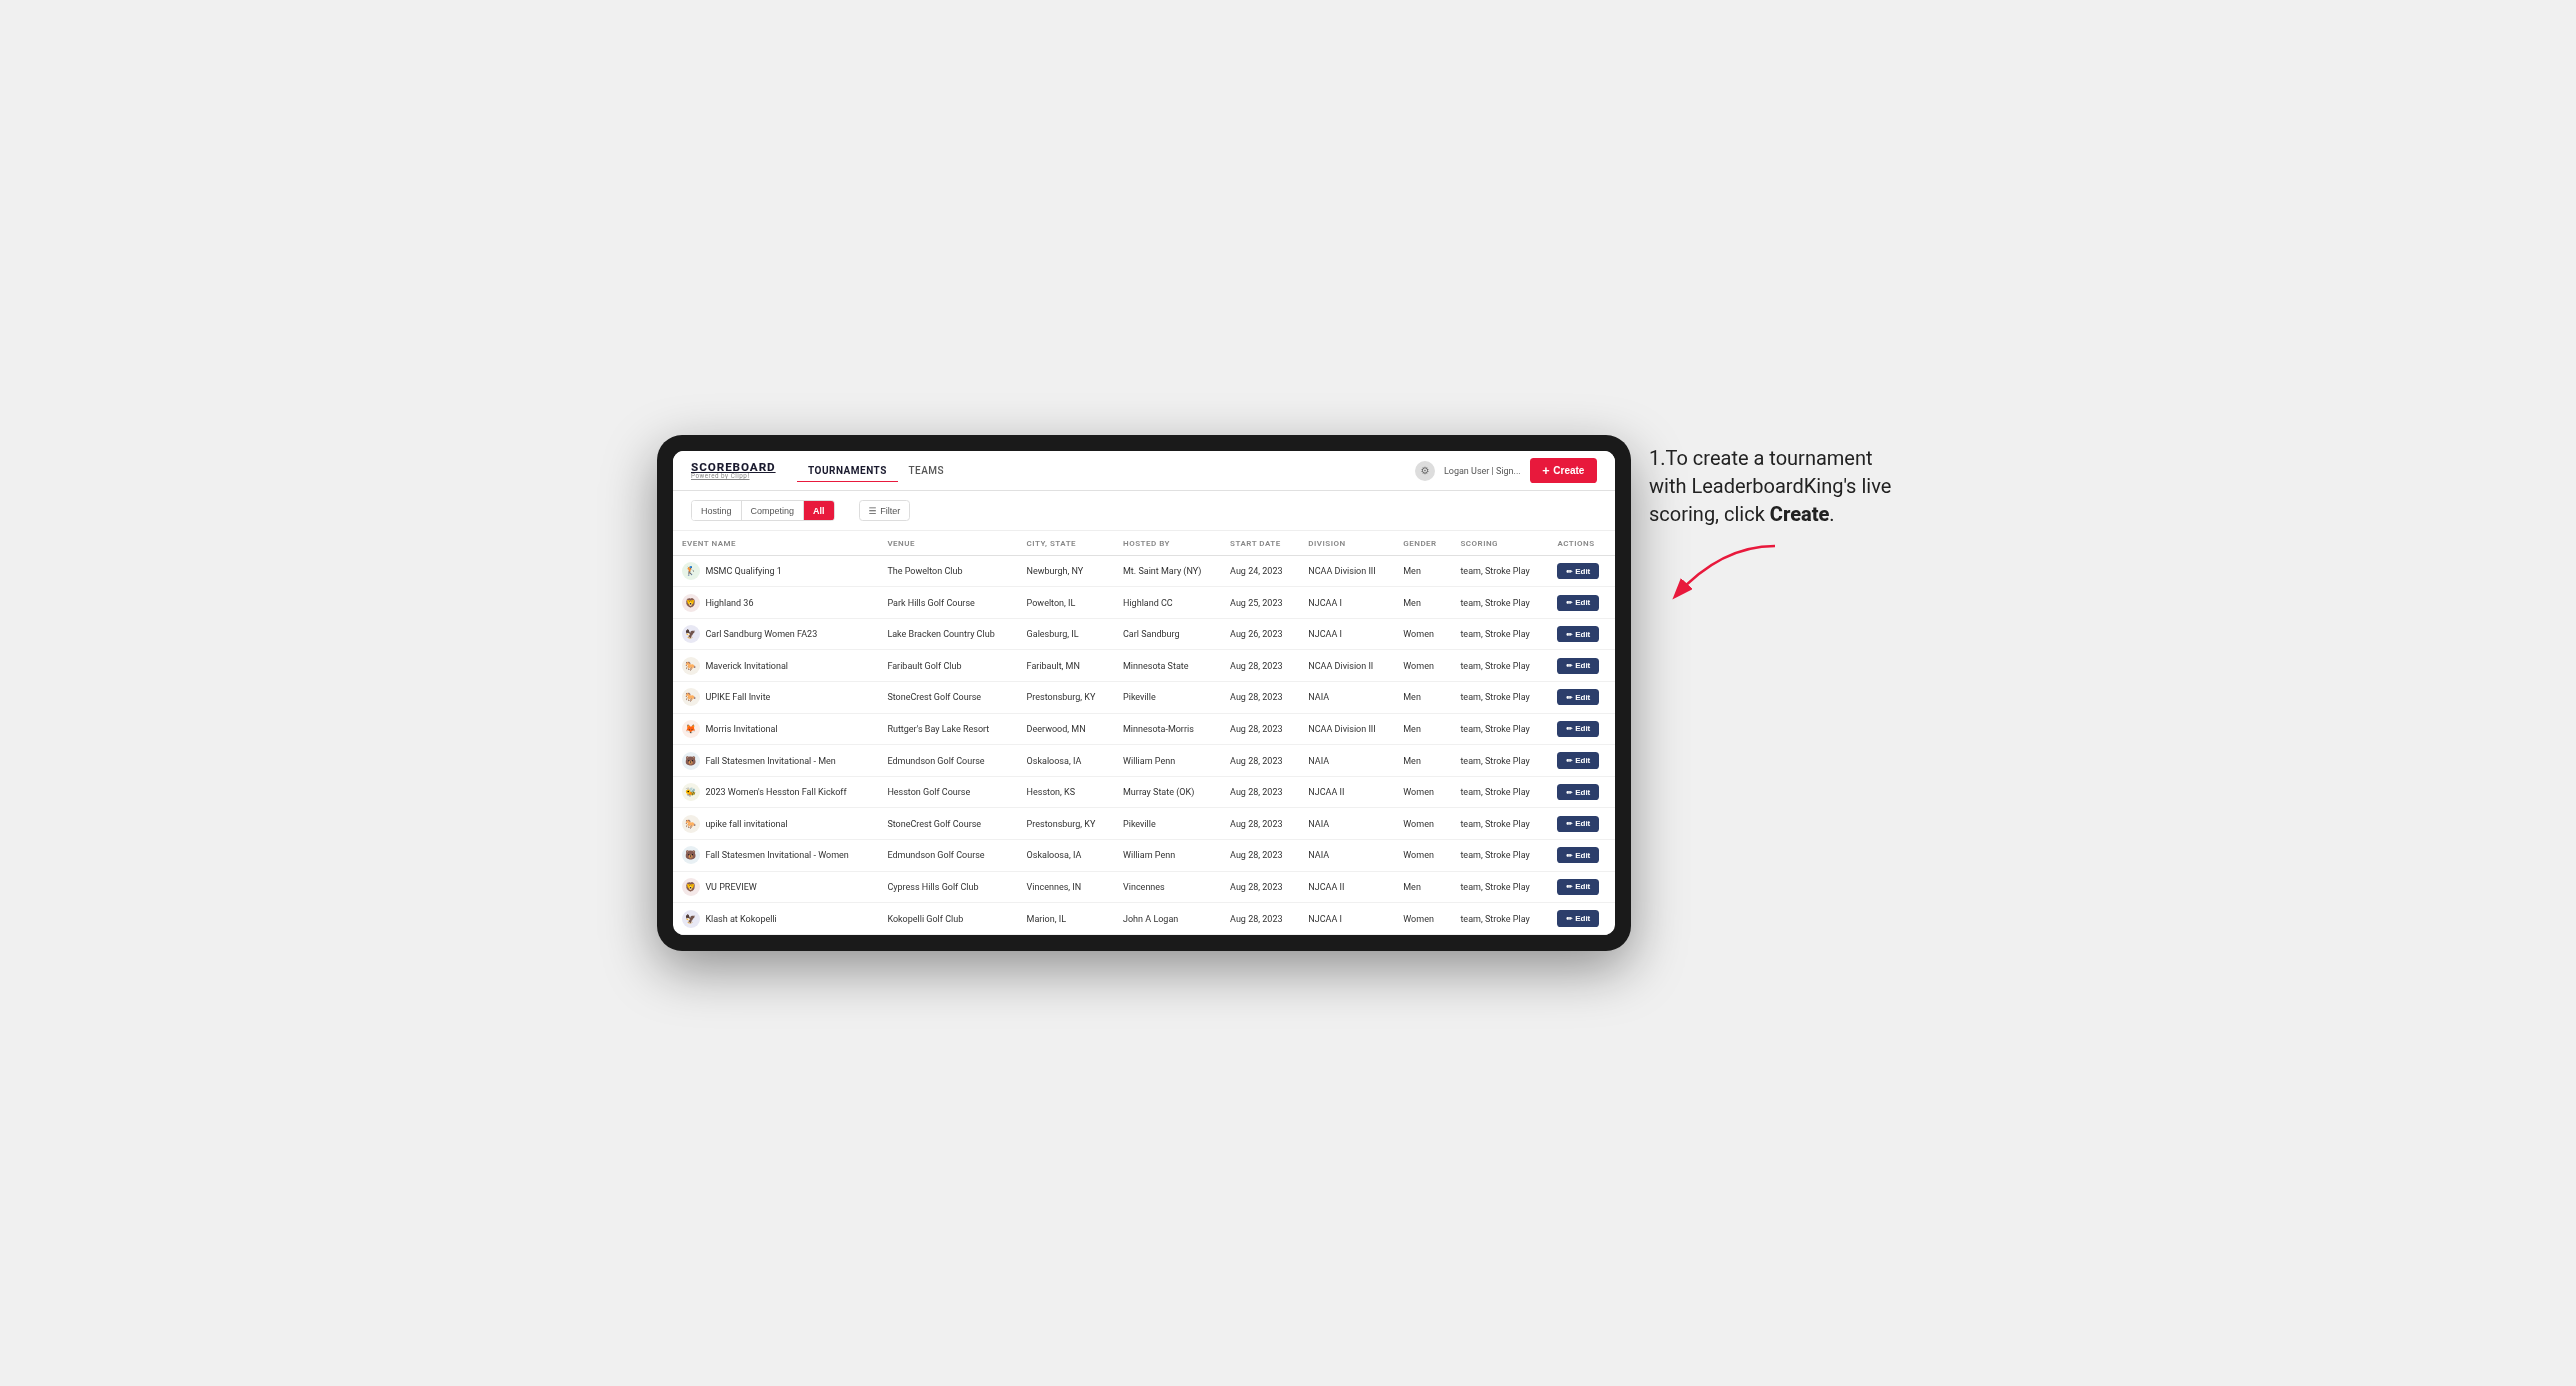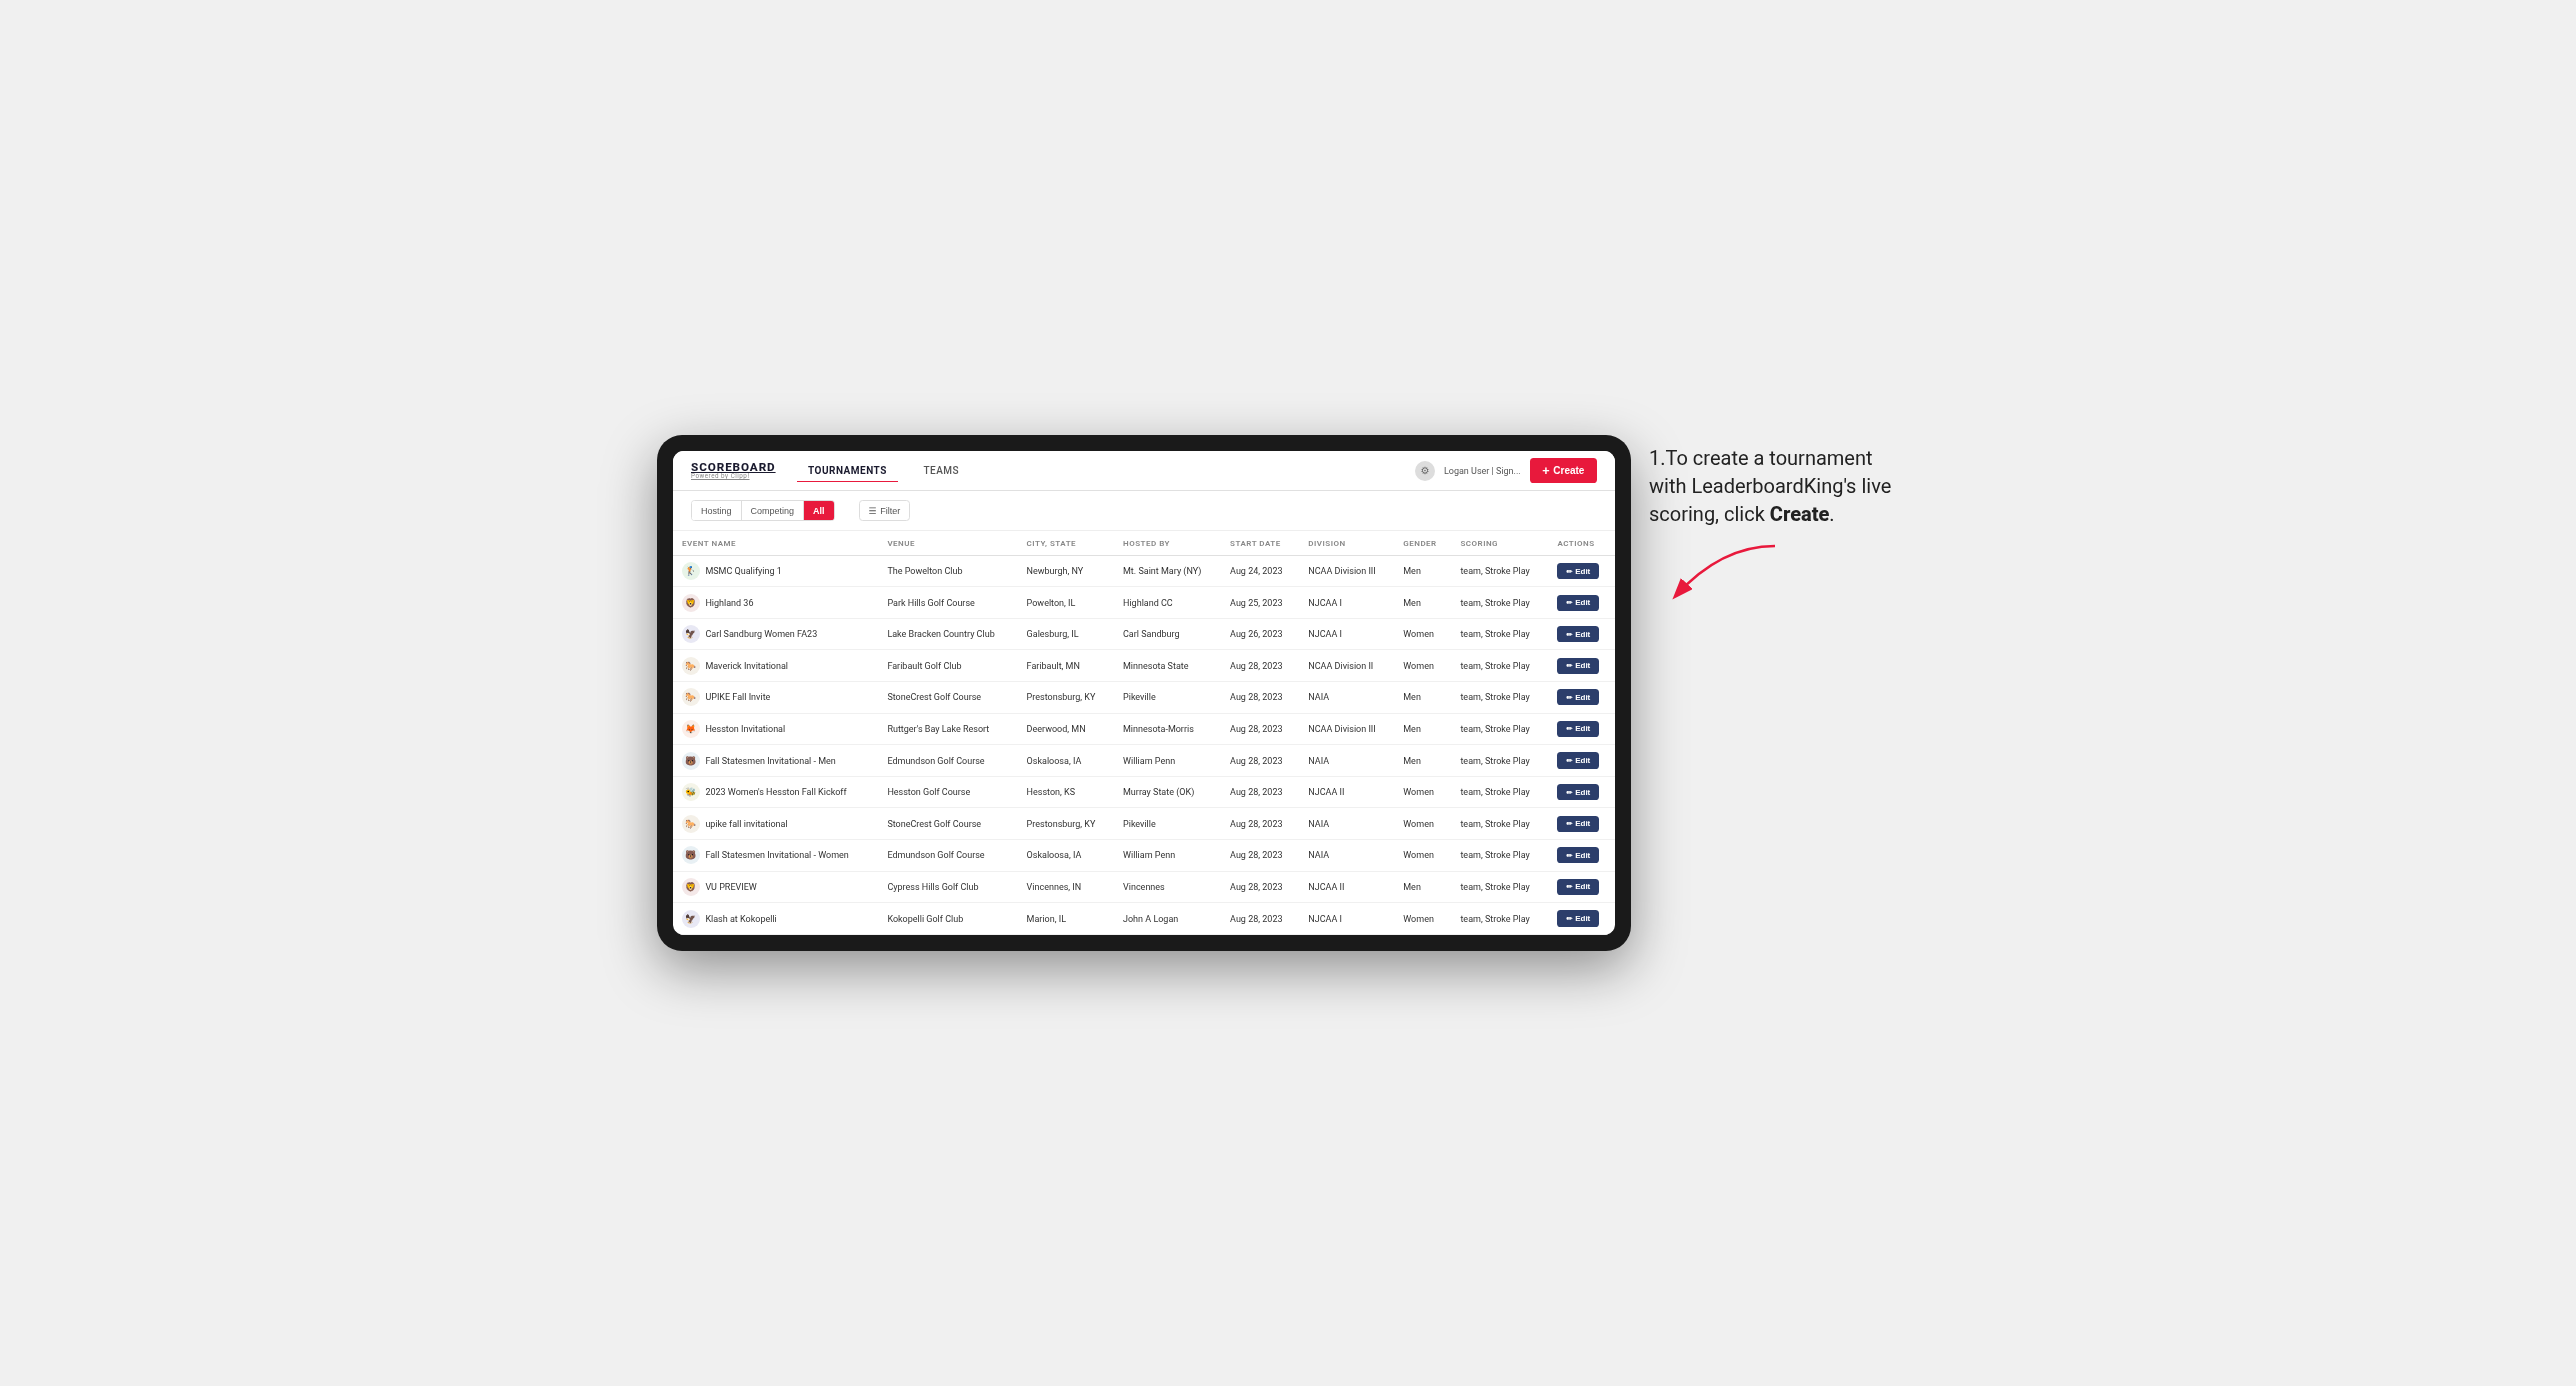--- a/index.html
+++ b/index.html
@@ -62,21 +62,21 @@
 
     .logo-subtitle {
       font-size: 6.3px;
       color: #888;
       letter-spacing: 0.5px;
       text-decoration: underline;
     }
 
     .nav-tabs {
       display: flex;
-      gap: 15px;
+      gap: 0;
       flex: 1;
     }
 
     .nav-tab {
       padding: 5.4px 10.8px;
       font-size: 10px;
       font-weight: 500;
       color: #555;
       cursor: pointer;
       border-bottom: 1.8px solid transparent;
@@ -434,21 +434,21 @@
       <td>Men</td>
       <td>team, Stroke Play</td>
       <td>
         <button class="edit-btn">Edit</button>
       </td>
     </tr>
               <tr>
       <td>
         <div class="event-name-cell">
           <div class="event-icon" style="background:#fceee8">🦊</div>
-          <span>Hesston Invitational</span>
+          <span>Morris Invitational</span>
         </div>
       </td>
       <td>Ruttger's Bay Lake Resort</td>
       <td>Deerwood, MN</td>
       <td>Minnesota-Morris</td>
       <td>Aug 28, 2023</td>
       <td>NCAA Division III</td>
       <td>Men</td>
       <td>team, Stroke Play</td>
       <td>

